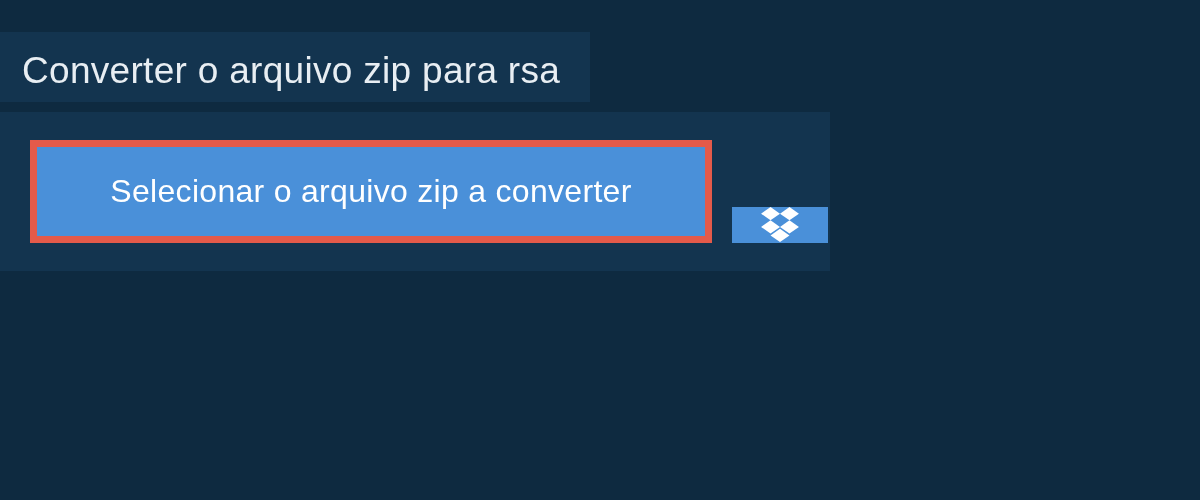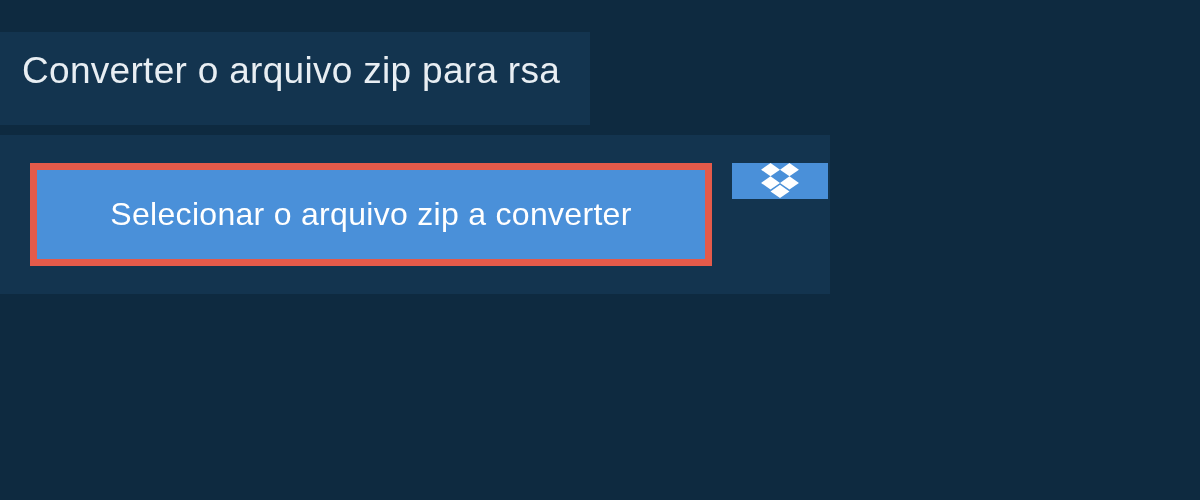--- a/index.html
+++ b/index.html
@@ -10,39 +10,39 @@
     body {
       width: 1200px;
       height: 500px;
       background-color: #0e2a40;
       font-family: Arial, Helvetica, sans-serif;
       overflow: hidden;
     }
     .header-bar {
       background-color: #13344f;
       display: inline-block;
-      padding: 18px 30px 33px 22px;
+      padding: 18px 30px 10px 22px;
       margin-top: 32px;
     }
     .header-title {
       color: #e8eef3;
       font-size: 37px;
       font-weight: 400;
       letter-spacing: 0.3px;
     }
     .panel {
       background-color: #13344f;
       width: 830px;
       padding: 28px 30px;
       margin-top: 10px;
     }
     .button-row {
       display: flex;
       gap: 20px;
-      align-items: flex-start;
+      align-items: flex-end;
     }
     .select-button {
       background-color: #4a90d9;
       border: 7px solid #e45a4a;
       color: #ffffff;
       font-size: 32px;
       font-weight: 400;
       padding: 26px 44px;
       text-align: center;
       cursor: pointer;

